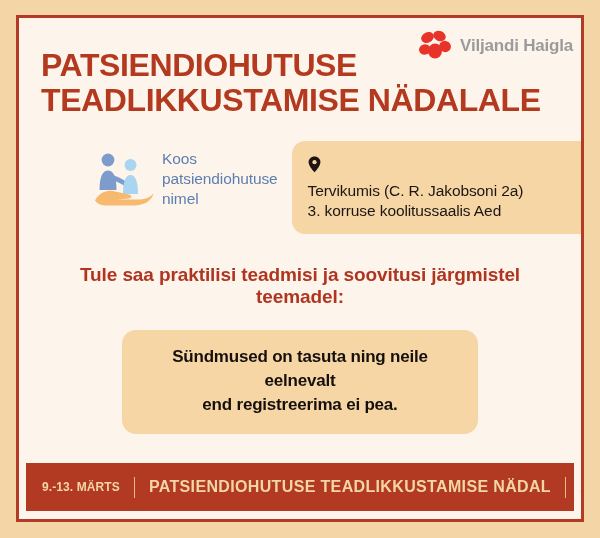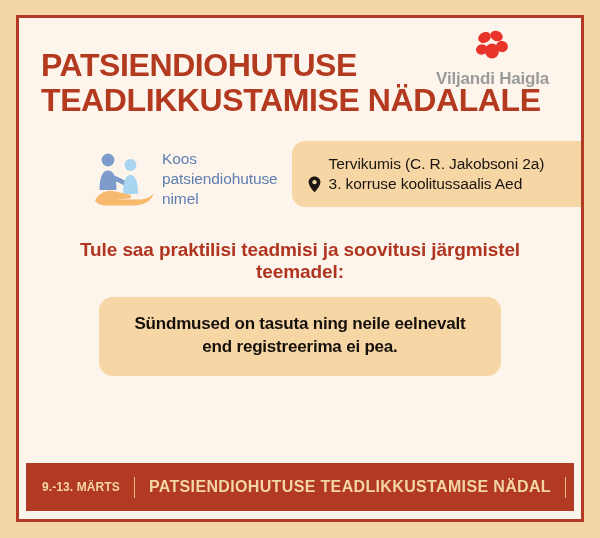--- a/index.html
+++ b/index.html
@@ -34,25 +34,24 @@
   }
 
   
   .header {
     position: relative;
     padding: 30px 22px 0 22px;
   }
   .brand {
     position: absolute;
     top: 12px;
-    right: 32px;
+    right: 8px;
     display: flex;
     align-items: center;
     gap: 7px;
-    flex-direction: column;
   }
   .brand-mark {
     width: 34px;
     height: 32px;
     display: block;
   }
   .brand-name {
     font-size: 17px;
     font-weight: 700;
     color: #9b9b9b;
@@ -111,22 +110,23 @@
   .details {
     flex: 1 1 auto;
     margin-left: 14px;
     background: #f6d6a5;
     border-radius: 13px 0 0 13px;
     padding: 13px 14px 14px 16px;
     box-sizing: border-box;
   }
   .detail-line {
     display: flex;
-    align-items: flex-end;
+    align-items: flex-start;
     gap: 8px;
+    flex-direction: column;
   }
   .detail-line + .detail-line { margin-top: 10px; }
   .detail-icon {
     flex: none;
     width: 13px;
     height: 17px;
     margin-top: 2px;
   }
   .detail-text {
     font-size: 15.5px;
@@ -143,22 +143,22 @@
     padding: 0 22px;
   }
   .lead {
     font-size: 19px;
     font-weight: 700;
     color: #b03520;
     margin: 0;
     letter-spacing: -0.1px;
   }
   .notice {
-    margin: 14px auto 0 auto;
-    width: 402px;
+    margin: 22px auto 0 auto;
+    width: 356px;
     background: #f6d6a5;
     border-radius: 14px;
     padding: 15px 20px 17px 20px;
     box-sizing: border-box;
     font-size: 17px;
     line-height: 1.4;
     font-weight: 700;
     color: #16100d;
     white-space: pre-line;
     letter-spacing: -0.2px;

